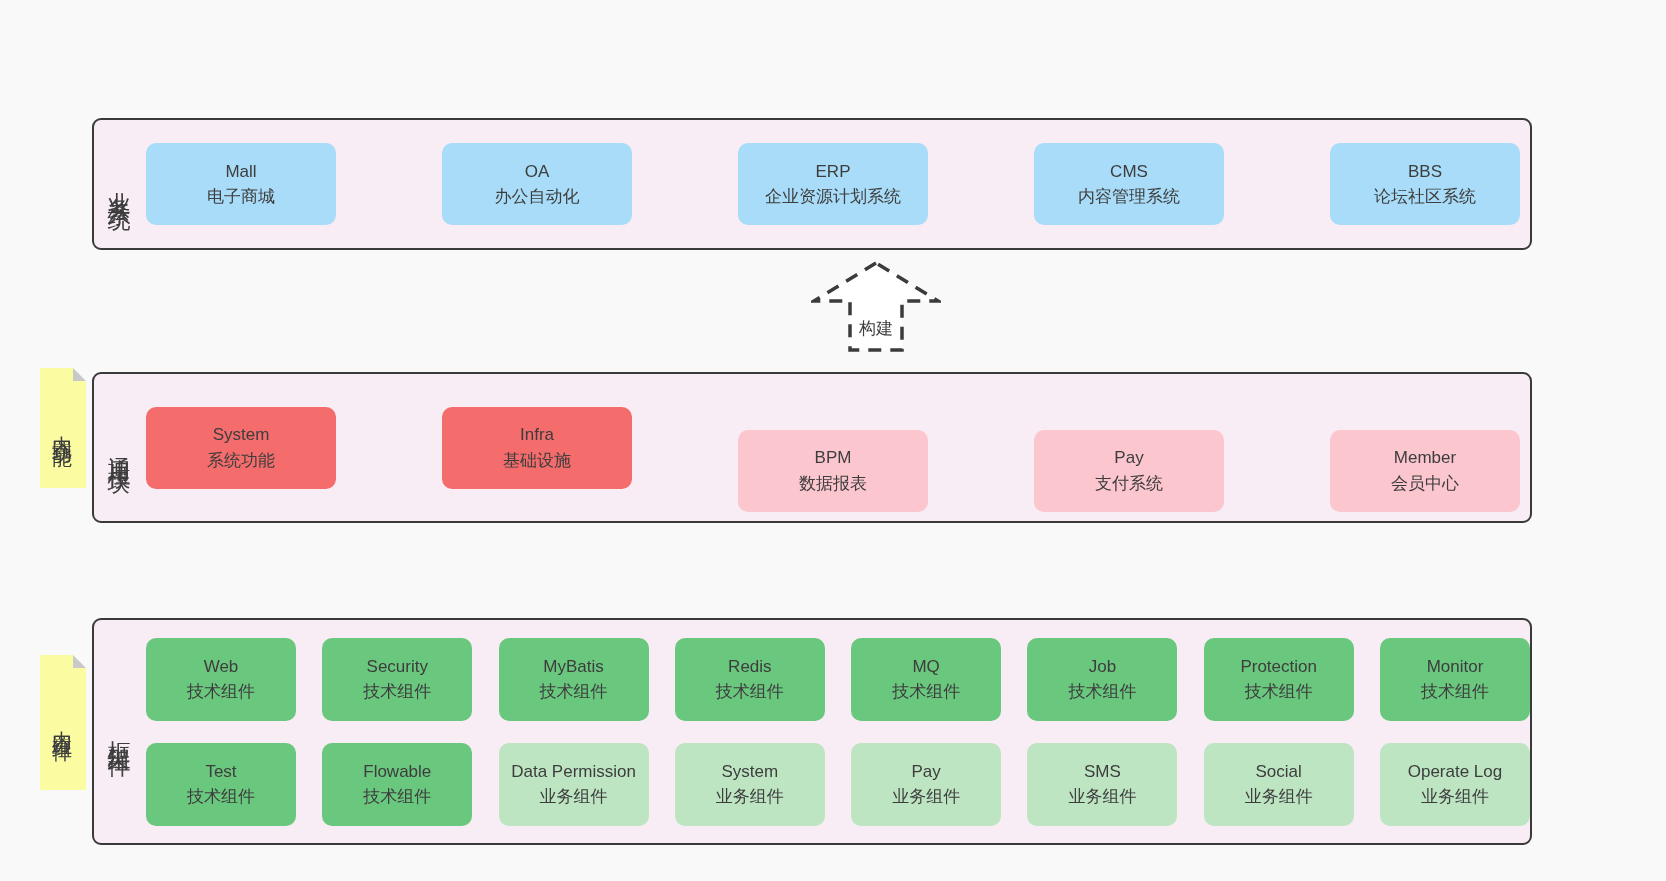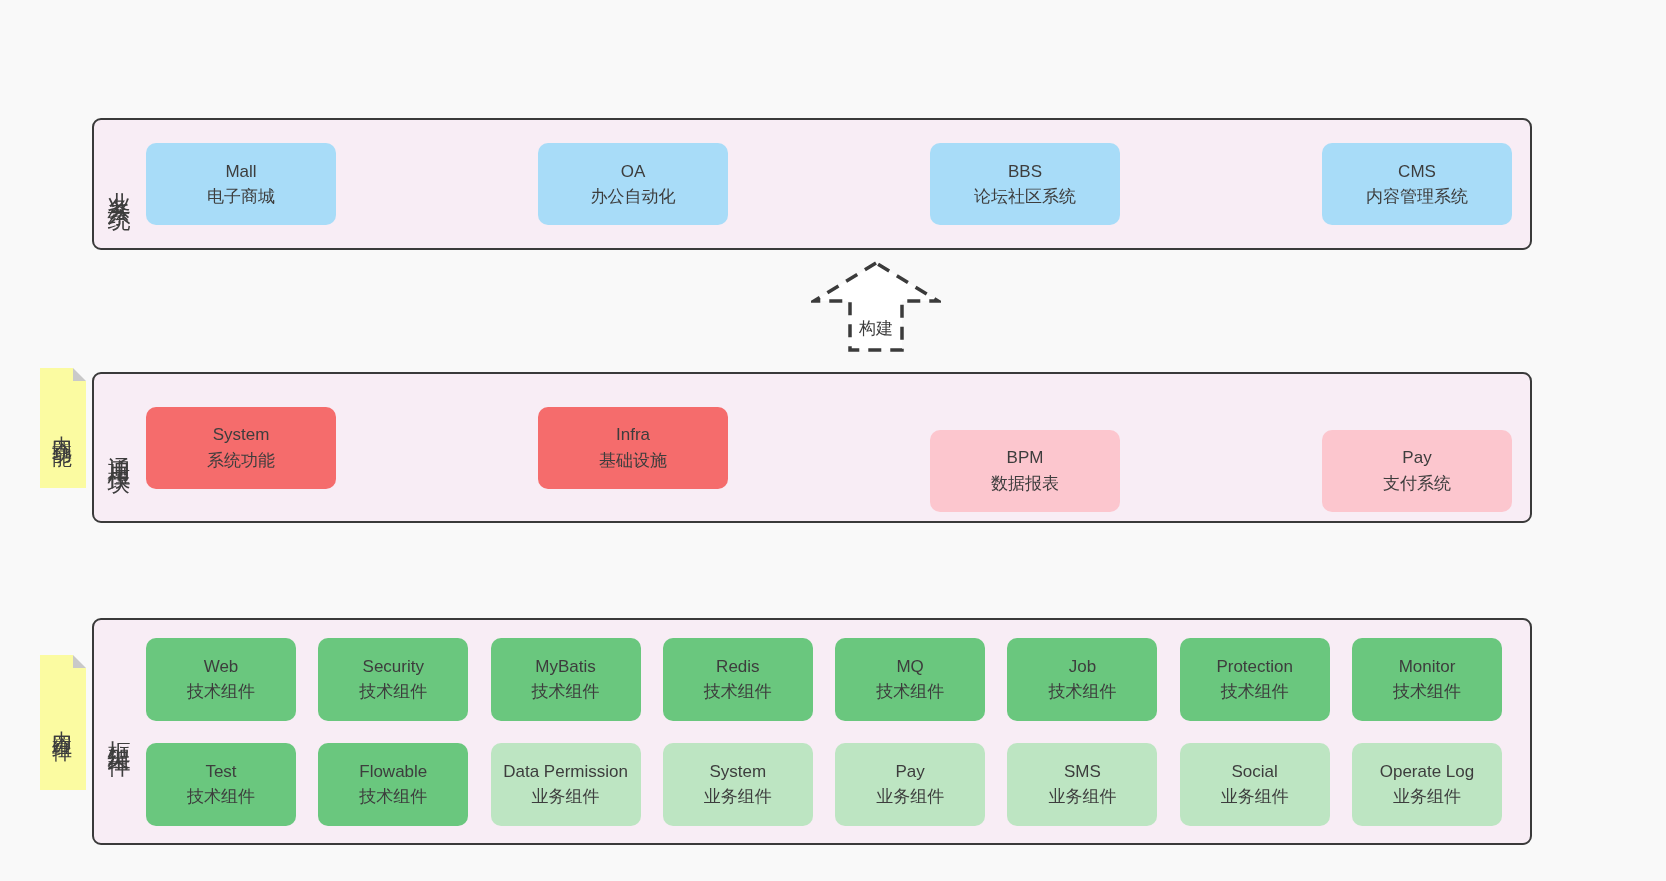--- a/index.html
+++ b/index.html
@@ -35,29 +35,28 @@
     text-orientation: upright;
     font-size: 23px;
     letter-spacing: 5px;
     color: var(--text, #3d3d3d);
   }
   .boxes {
     flex: 1;
     display: flex;
     justify-content: space-between;
     align-items: center;
-    padding-right: 18px;
+    padding-right: 10px;
   }
   .rows {
     flex: 1;
     display: flex;
     flex-direction: column;
     justify-content: center;
     gap: 22px;
-    padding-right: 28px;
   }
   .rows .boxes { flex: 0 0 auto; padding-right: 0; width: 100%; }
   .box {
     display: flex;
     flex-direction: column;
     align-items: center;
     justify-content: center;
     text-align: center;
     border-radius: 10px;
     font-size: 17px;
@@ -119,26 +118,30 @@
     <div class="boxes">
       <div class="box w6 blue">
         <span>Mall</span>
         <span>电子商城</span>
       </div>
       <div class="box w6 blue">
         <span>OA</span>
         <span>办公自动化</span>
       </div>
       <div class="box w6 blue">
+        <span>ERP</span>
+        <span>企业资源计划系统</span>
+      </div>
+      <div class="box w6 blue">
+        <span>CMS</span>
+        <span>内容管理系统</span>
+      </div>
+      <div class="box w6 blue">
         <span>BBS</span>
         <span>论坛社区系统</span>
-      </div>
-      <div class="box w6 blue">
-        <span>CMS</span>
-        <span>内容管理系统</span>
       </div>
     </div>
   </div>
 
   <div class="arrow" id="arrow-1">
     <svg viewBox="0 0 130 96">
       <polygon points="65,6 3,44 39,44 39,93 91,93 91,44 127,44" fill="#ffffff" stroke="#3b3b3b" stroke-width="3.5" stroke-dasharray="13 9"></polygon>
     </svg>
     <div class="arrow-label">构建</div>
   </div>
@@ -159,20 +162,24 @@
         <span>基础设施</span>
       </div>
       <div class="box w6 pink">
         <span>BPM</span>
         <span>数据报表</span>
       </div>
       <div class="box w6 pink">
         <span>Pay</span>
         <span>支付系统</span>
       </div>
+      <div class="box w6 pink">
+        <span>Member</span>
+        <span>会员中心</span>
+      </div>
     </div>
   </div>
 
 
   <div class="tag" id="tag-2">
     <div class="tag-label">内置组件</div>
   </div>
 
   <div class="panel" id="panel-3">
     <div class="panel-label">框架组件</div>

